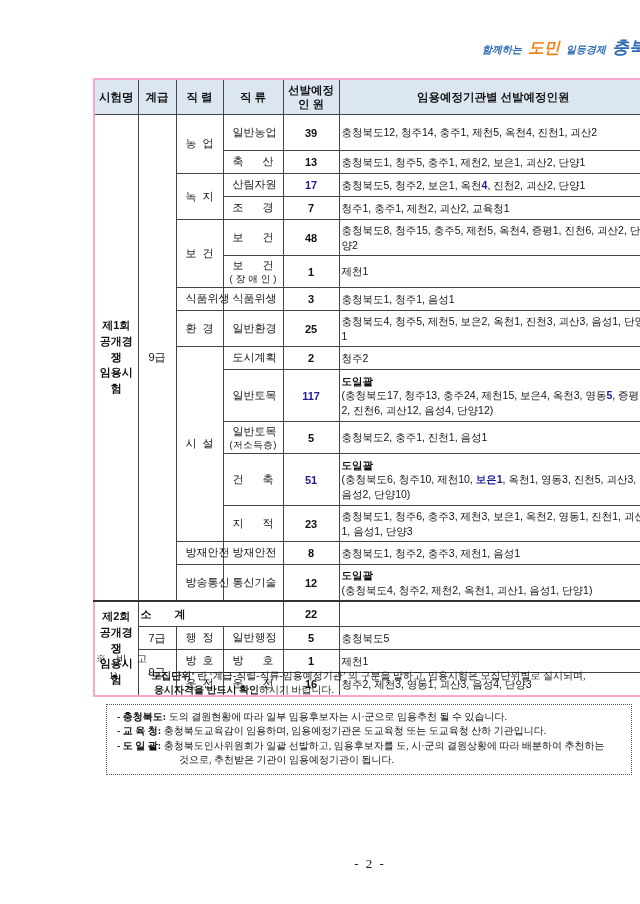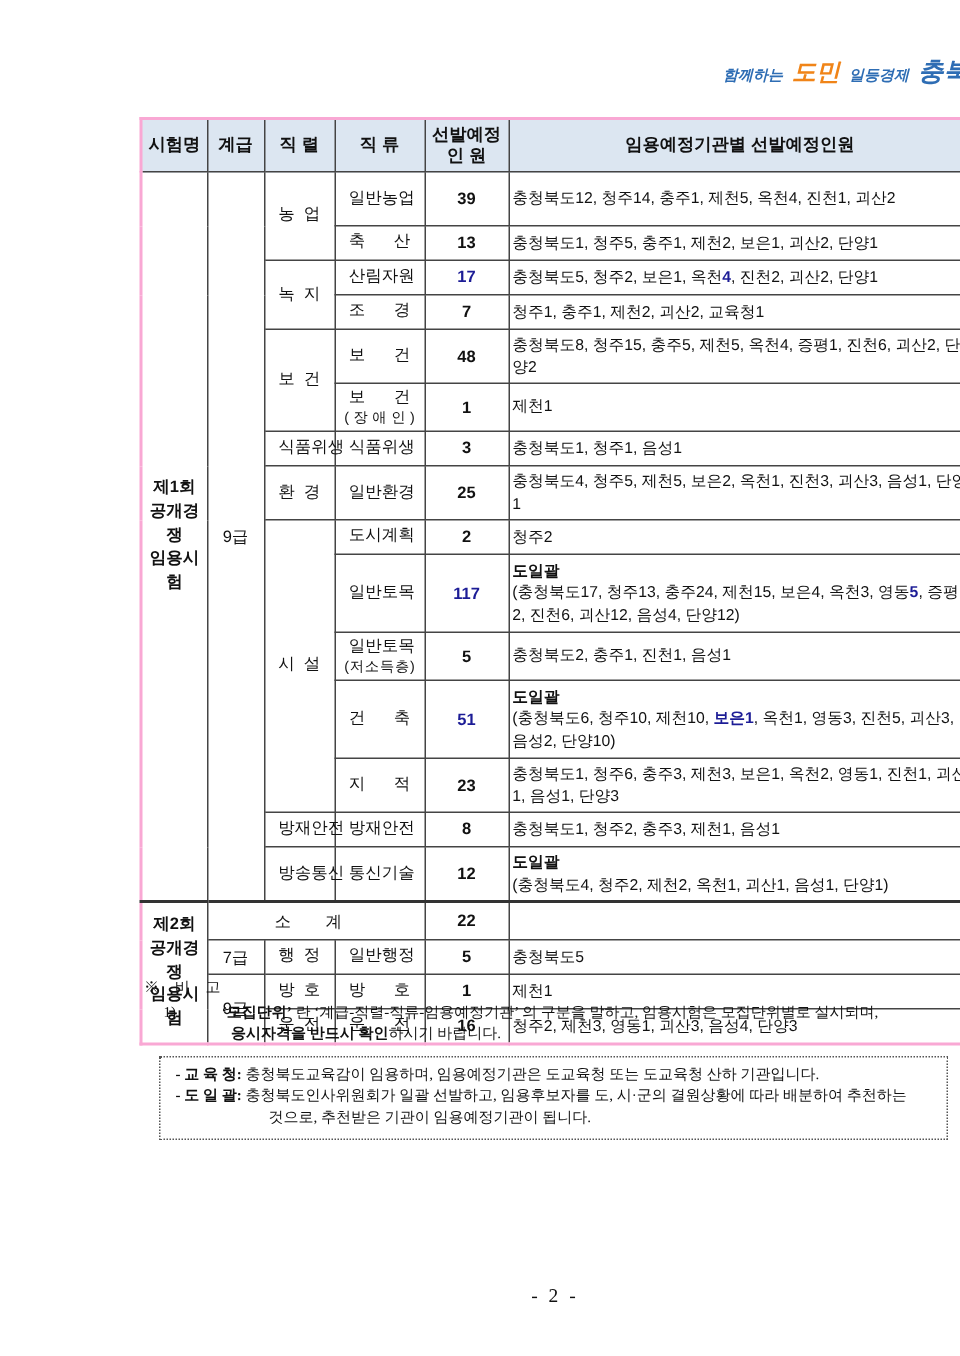--- a/index.html
+++ b/index.html
@@ -20,21 +20,21 @@
   table.rec th{background:#dce6f1;font-weight:bold;font-size:11.5px;height:32px;text-align:center;line-height:1.25;}
   td.exam{font-weight:bold;text-align:center;white-space:pre-line;line-height:1.45;font-size:11px;}
   td.grade{text-align:center;}
   .spread{display:flex;justify-content:space-between;align-items:center;padding:0 7px;line-height:1.2;}
   .spread.sub{font-size:9.5px;padding:0 4px;margin-top:1px;}
   td.cnt{text-align:center;font-weight:bold;}
   td.cnt.blue{color:#1c1c96;}
   td.ag{font-size:10.5px;line-height:1.35;padding:2px 6px;text-align:left;}
   td.ag .b{font-weight:bold;}
   .hl{color:#1c1c96;font-weight:bold;}
-  td.subt{text-align:center;font-weight:normal;letter-spacing:10px;}
+  td.subt{text-align:left;font-weight:bold;letter-spacing:10px;}
   tr.h21 td{height:20px;} tr.h30 td{height:29px;} tr.h34 td{height:33px;} tr.h50 td{height:49px;} tr.h23 td{height:22px;}
   tr.secdiv td{border-top:2px solid #333;}
 
   
   .notes{position:absolute;left:60px;top:652px;width:556px;font-family:"Liberation Serif",serif;font-size:10px;line-height:1.45;color:#111;}
   .bigo{letter-spacing:4px;margin-bottom:2px;}
   .note{padding-left:30px;text-indent:-17px;margin-bottom:3px;word-break:keep-all;}
   .note .b,.bigo .b{font-weight:bold;padding-left:28px;}
   .org-box{border:1.5px dotted #555;margin:6px 0 6px 10px;padding:5px 10px 6px 10px;width:526px;box-sizing:border-box;}
   .org-title{margin-bottom:2px;}
@@ -389,20 +389,21 @@
         <td class="ag">청주2, 제천3, 영동1, 괴산3, 음성4, 단양3</td>
       </tr>
     </tbody>
   </table>
 
   <div class="notes">
     <div class="bigo b">※ 비  고</div>
     <div class="note"><span>1)</span> <span class="b">‘모집단위’</span><span> 란  ‘계급-직렬-직류-임용예정기관’ 의 구분을 말하고, 임용시험은 모집단위별로 실시되며, </span><span class="b">응시자격을 반드시 확인</span><span>하시기 바랍니다.</span></div>
 
     <div class="org-box">
+      <div class="org-item"><span class="term">- 충청북도:</span><span> 도의 결원현황에 따라 일부 임용후보자는 시·군으로 임용추천 될 수 있습니다.</span></div>
       <div class="org-item"><span class="term">- 교 육 청:</span><span> 충청북도교육감이 임용하며, 임용예정기관은 도교육청 또는 도교육청 산하 기관입니다.</span></div>
       <div class="org-item"><span class="term">- 도 일 괄:</span><span> 충청북도인사위원회가 일괄 선발하고, 임용후보자를 도, 시·군의 결원상황에 따라 배분하여 추천하는 것으로, 추천받은 기관이 임용예정기관이 됩니다.</span></div>
     </div>
 
   </div>
 
   <div class="page-num">- 2 -</div>
 </div>
 
 </body></html>

